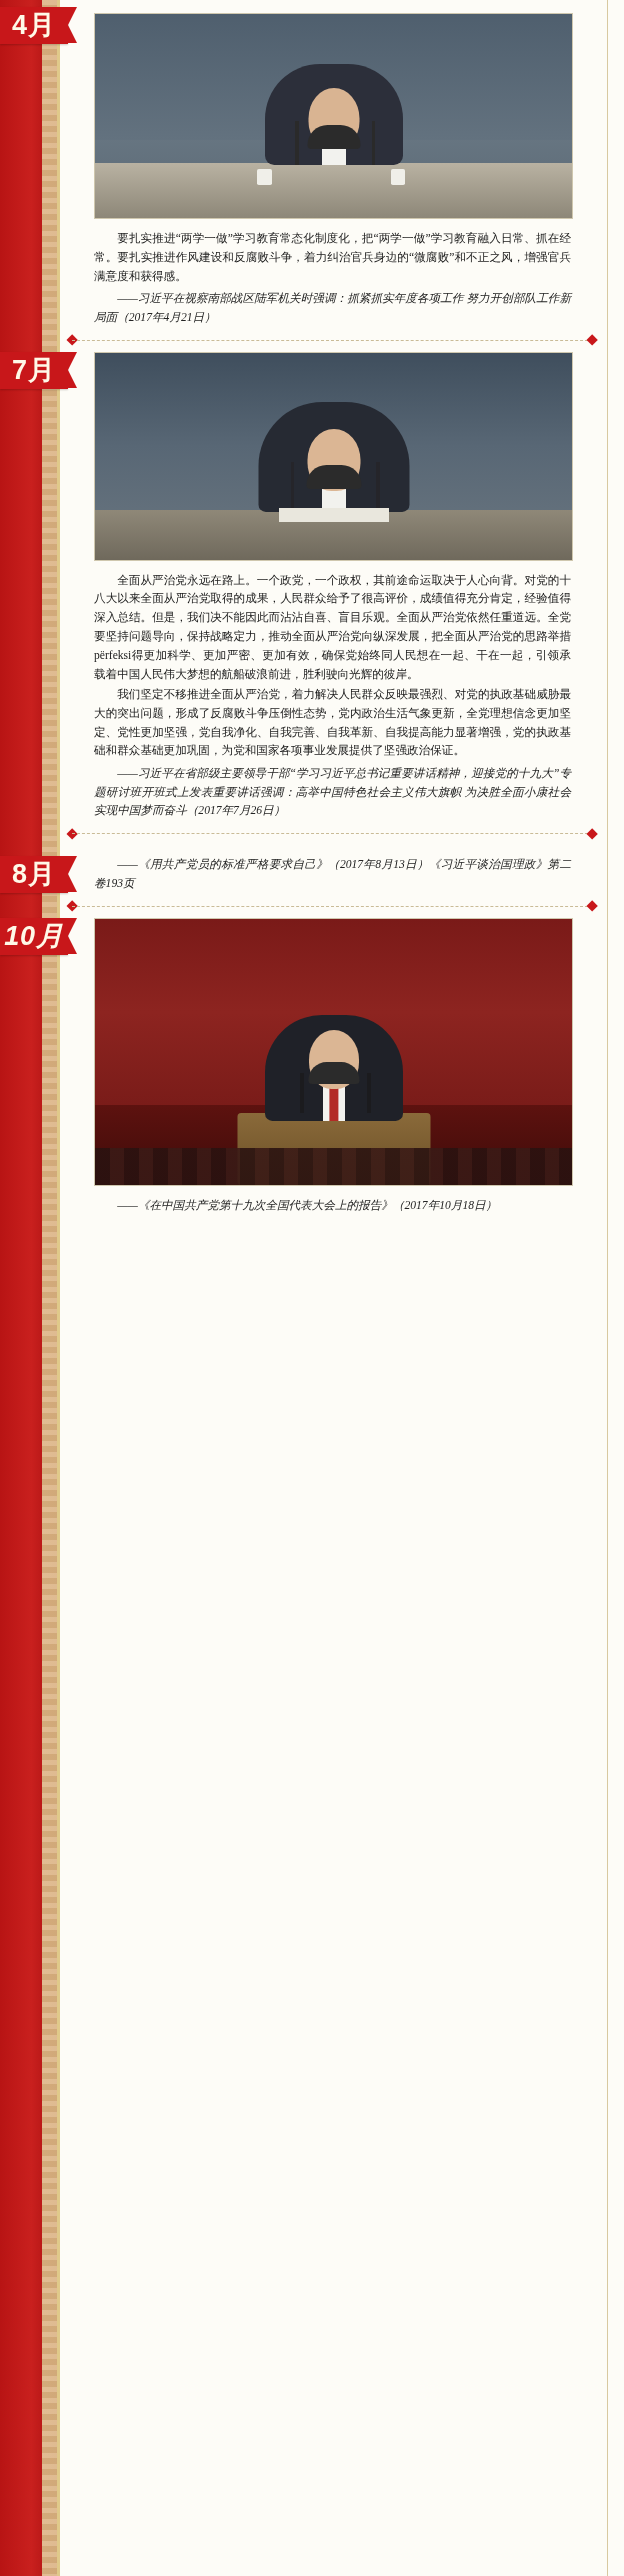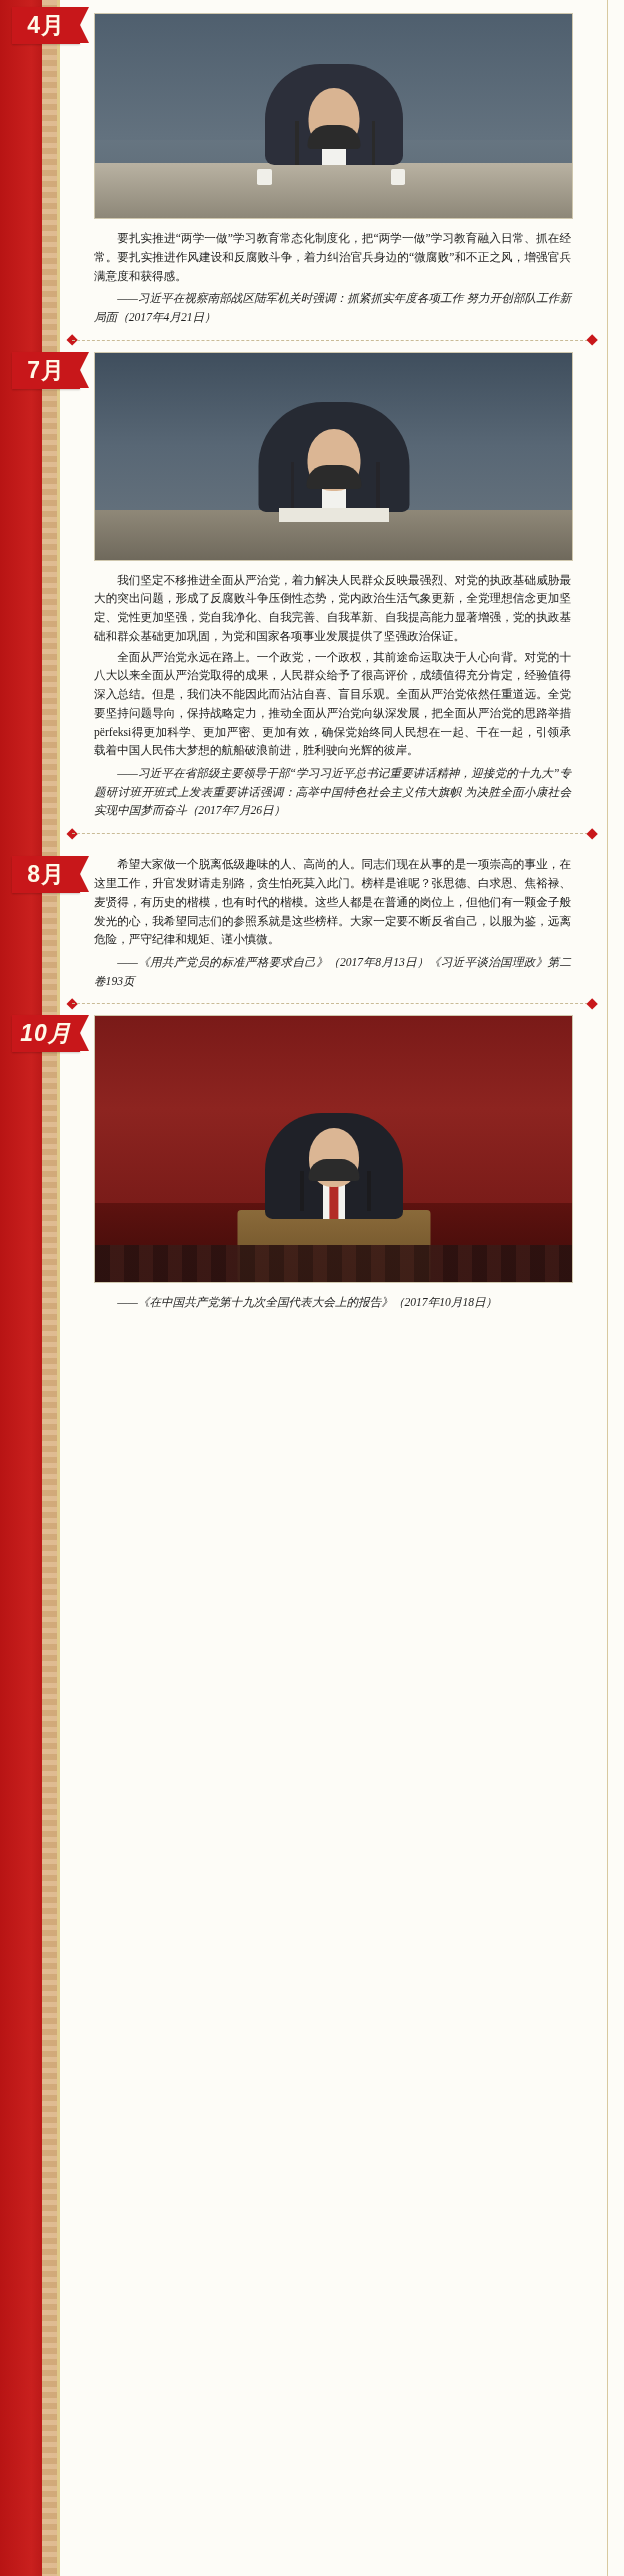--- a/index.html
+++ b/index.html
@@ -56,28 +56,28 @@
   }
   .content {
     position: relative;
     margin-left: 72px;
     margin-right: 31px;
     padding-top: 0;
   }
   
   .month-tag {
     position: absolute;
-    left: 12px;
+    left: 0px;
     width: 68px;
     height: 37px;
     background: #c8171a;
     color: #fff9e8;
     font-family: "Liberation Sans", sans-serif;
     font-weight: bold;
-    font-size: 23px;
+    font-size: 27px;
     line-height: 37px;
     text-align: center;
     letter-spacing: 0.9px;
     box-shadow: 0 0.9px 1.8px rgba(0,0,0,0.2);
     z-index: 5;
   }
   .month-tag::after {
     content: "";
     position: absolute;
     right: -9.2px;
@@ -392,38 +392,37 @@
           <div class="figure"></div>
           <div class="shirt"></div>
           <div class="head"></div>
           <div class="hair"></div>
           <div class="mic l"></div>
           <div class="mic r"></div>
           <div class="paper"></div>
         </div>
       </div>
       <div class="text-block">
+        <p class="para">全面从严治党永远在路上。一个政党，一个政权，其前途命运取决于人心向背。对党的十八大以来全面从严治党取得的成果，人民群众给予了很高评价，成绩值得充分肯定，经验值得深入总结。但是，我们决不能因此而沾沾自喜、盲目乐观。全面从严治党依然任重道远。全党要坚持问题导向，保持战略定力，推动全面从严治党向纵深发展，把全面从严治党的思路举措përfeksi得更加科学、更加严密、更加有效，确保党始终同人民想在一起、干在一起，引领承载着中国人民伟大梦想的航船破浪前进，胜利驶向光辉的彼岸。</p>
         <p class="para">我们坚定不移推进全面从严治党，着力解决人民群众反映最强烈、对党的执政基础威胁最大的突出问题，形成了反腐败斗争压倒性态势，党内政治生活气象更新，全党理想信念更加坚定、党性更加坚强，党自我净化、自我完善、自我革新、自我提高能力显著增强，党的执政基础和群众基础更加巩固，为党和国家各项事业发展提供了坚强政治保证。</p>
-        <p class="para">全面从严治党永远在路上。一个政党，一个政权，其前途命运取决于人心向背。对党的十八大以来全面从严治党取得的成果，人民群众给予了很高评价，成绩值得充分肯定，经验值得深入总结。但是，我们决不能因此而沾沾自喜、盲目乐观。全面从严治党依然任重道远。全党要坚持问题导向，保持战略定力，推动全面从严治党向纵深发展，把全面从严治党的思路举措përfeksi得更加科学、更加严密、更加有效，确保党始终同人民想在一起、干在一起，引领承载着中国人民伟大梦想的航船破浪前进，胜利驶向光辉的彼岸。</p>
         <p class="source">——习近平在省部级主要领导干部“学习习近平总书记重要讲话精神，迎接党的十九大”专题研讨班开班式上发表重要讲话强调：高举中国特色社会主义伟大旗帜 为决胜全面小康社会实现中国梦而奋斗（2017年7月26日）</p>
       </div>
     </div>
   </div>
 
   <div class="divider-wrap">
     <div class="diamond left"></div>
     <div class="divider"></div>
     <div class="diamond right"></div>
   </div>
 
   <div class="section">
     <div class="month-tag" style="top:0px;">8月</div>
     <div class="content">
       <div class="text-block">
-        <p class="para">希望大家做一个脱离低级趣味的人、高尚的人。同志们现在从事的是一项崇高的事业，在这里工作，升官发财请走别路，贪生怕死莫入此门。榜样是谁呢？张思德、白求恩、焦裕禄、麦贤得，有历史的楷模，也有时代的楷模。这些人都是在普通的岗位上，但他们有一颗金子般发光的心，我希望同志们的参照系就是这些榜样。大家一定要不断反省自己，以服为鉴，远离危险，严守纪律和规矩、谨小慎微。</p>
         <p class="source">——《用共产党员的标准严格要求自己》（2017年8月13日）《习近平谈治国理政》第二卷193页</p>
       </div>
     </div>
   </div>
 
   <div class="divider-wrap">
     <div class="diamond left"></div>
     <div class="divider"></div>
     <div class="diamond right"></div>
   </div>

